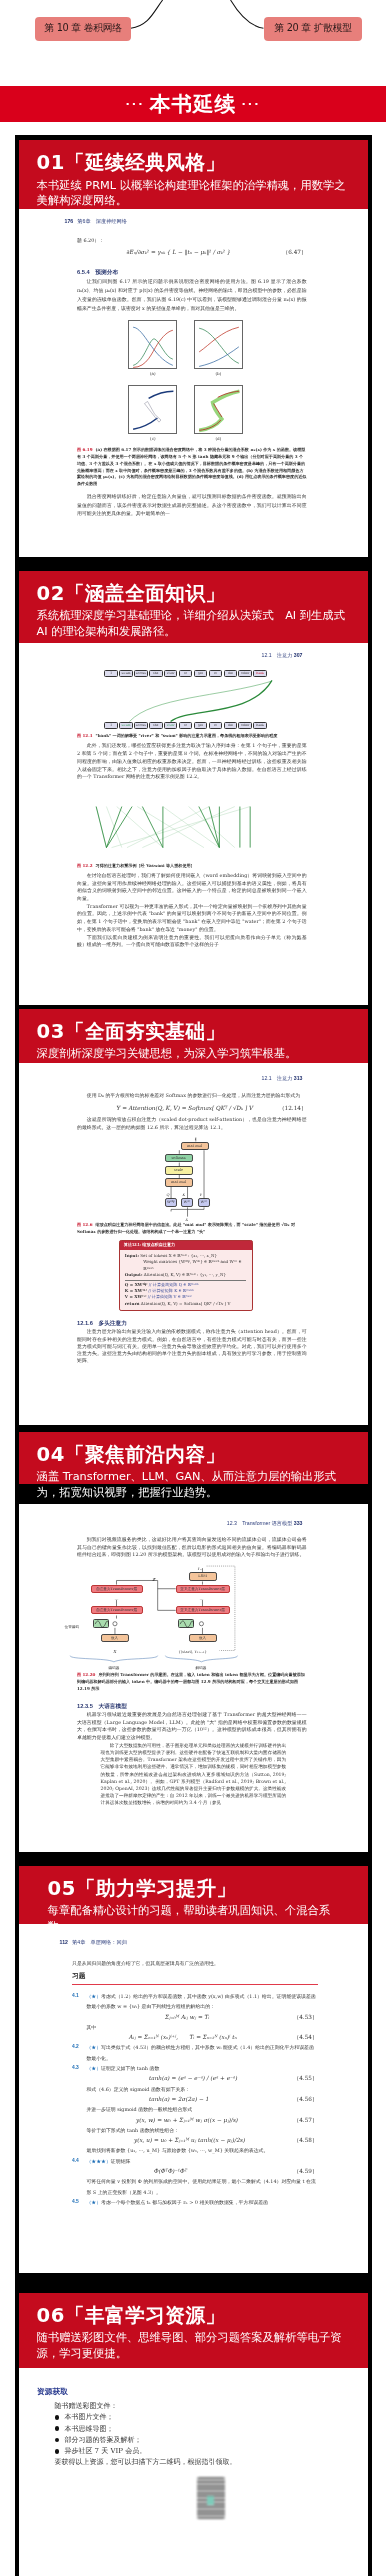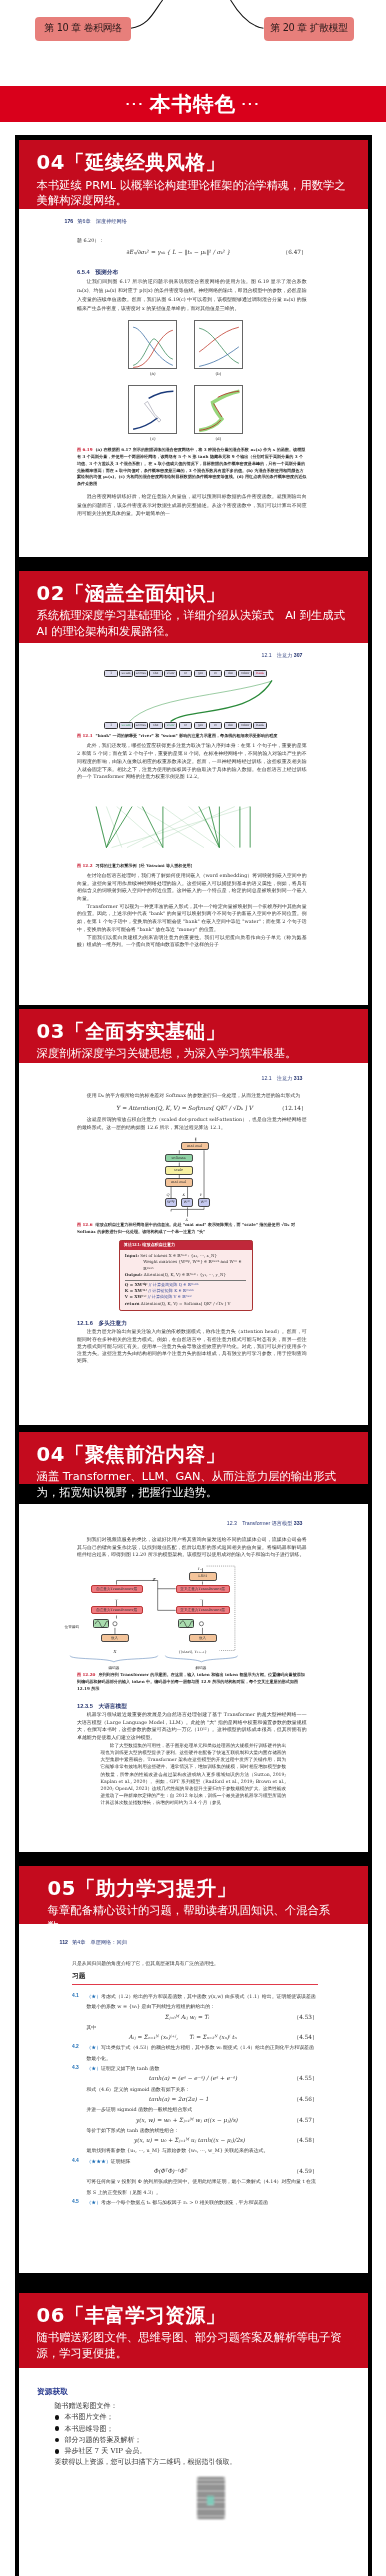--- a/index.html
+++ b/index.html
@@ -3,21 +3,21 @@
 <meta charset="utf-8">
 <style>
   * { box-sizing: border-box; margin: 0; padding: 0; }
   body { width: 386px; height: 2596px; background: #ffffff; font-family: "DejaVu Sans", "Liberation Sans", sans-serif; position: relative; overflow: hidden; color: #222; }
 
   
   .mindmap { position: absolute; left: 0; top: 0; width: 386px; height: 72px; }
   .mindmap svg { position: absolute; left: 0; top: 0; }
   .chapter-node { position: absolute; top: 16.5px; height: 24px; background: #e77f7b; border-radius: 4.1px; color: #2a1a1a; font-size: 9.8px; display: flex; align-items: center; justify-content: center; letter-spacing: -0.3px; }
   .chapter-node.left { left: 35px; width: 96px; }
-  .chapter-node.right { left: 264px; width: 90px; }
+  .chapter-node.right { left: 264px; width: 98px; }
 
   
   .features-banner { position: absolute; left: 0; top: 86px; width: 386px; height: 36px; background: #d9001b; display: flex; align-items: center; justify-content: center; color: #fff; }
   .features-banner .dots { font-size: 11.3px; letter-spacing: 2.1px; margin: 0 5.2px; font-weight: bold; }
   .features-banner .title { font-size: 20.6px; font-weight: bold; letter-spacing: 1px; }
 
   
   .card { position: absolute; left: 15px; top: 135px; width: 357px; height: 2448px; background: #000; }
   .section { position: absolute; left: 3.6px; width: 349px; }
   .section-header { position: absolute; left: 0; width: 349px; background: #c40b1e; color: #fff; padding: 10.3px 18px 0 18px; }
@@ -76,29 +76,29 @@
   <svg width="386" height="72" viewBox="0 0 750 140">
     <path d="M254 55 C 290 50, 300 20, 316 0" stroke="#111" stroke-width="2" fill="none"></path>
     <path d="M512 55 C 480 50, 460 20, 448 0" stroke="#111" stroke-width="2" fill="none"></path>
   </svg>
   <div class="chapter-node left">第 10 章 卷积网络</div>
   <div class="chapter-node right">第 20 章 扩散模型</div>
 </div>
 
 <div class="features-banner">
   <span class="dots">···</span>
-  <span class="title">本书特色</span>
+  <span class="title">本书延续</span>
   <span class="dots">···</span>
 </div>
 
 <div class="card">
 
   <div class="section" style="top:5.2px;">
     <div class="section-header" style="top:0; height:69px;">
-      <div class="sec-title">04「延续经典风格」</div>
+      <div class="sec-title">01「延续经典风格」</div>
       <div class="sec-desc">本书延续 PRML 以概率论构建理论框架的治学精魂，用数学之美解构深度网络。</div>
     </div>
     <div class="section-body" style="top:69px; height:348px;">
       <div class="pg" style="top:7.2px;">
         <div class="running-head"><b>176</b><span>第6章　深度神经网络</span></div>
         <div style="margin-top:8.2px; padding-left:12.4px;">题 6.20）：</div>
         <div class="eq" style="padding-left:62px; margin-top:2.1px;">
             <span>∂Eₙ/∂σₖ² = γₙₖ { L − ‖tₙ − μₖ‖² / σₖ² }</span>
             <span class="num">（6.47）</span>
           </div>

